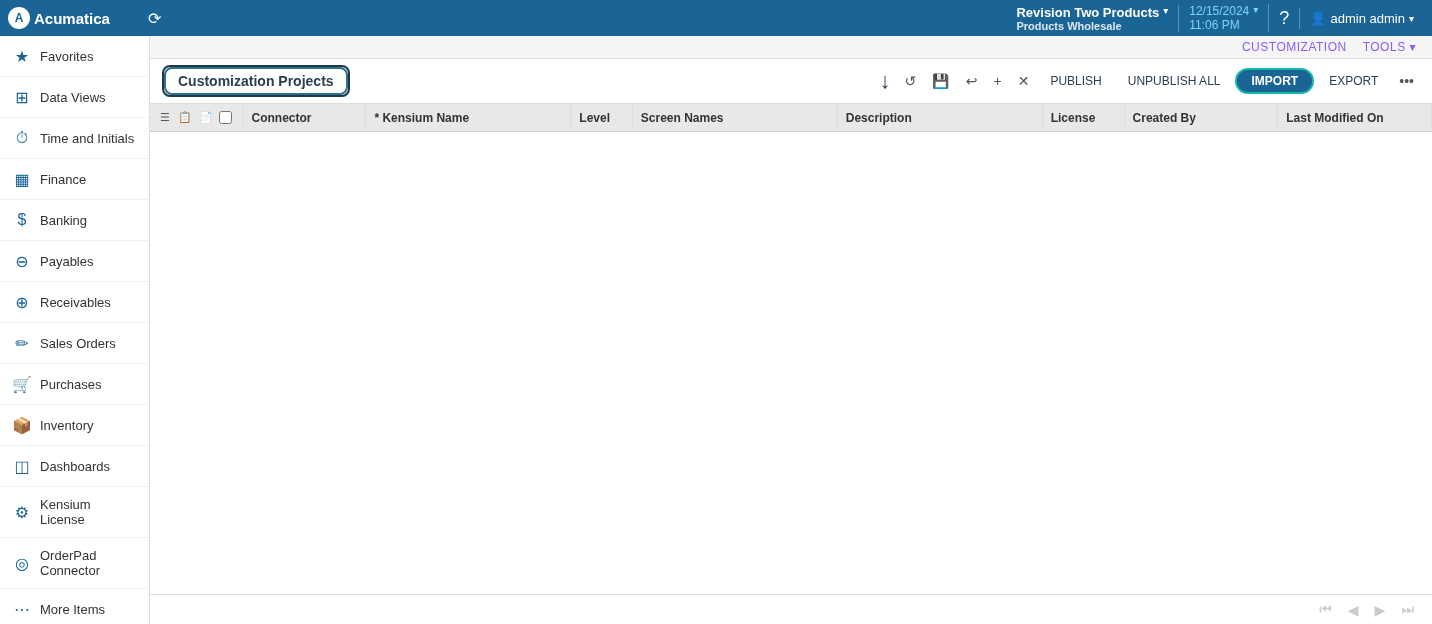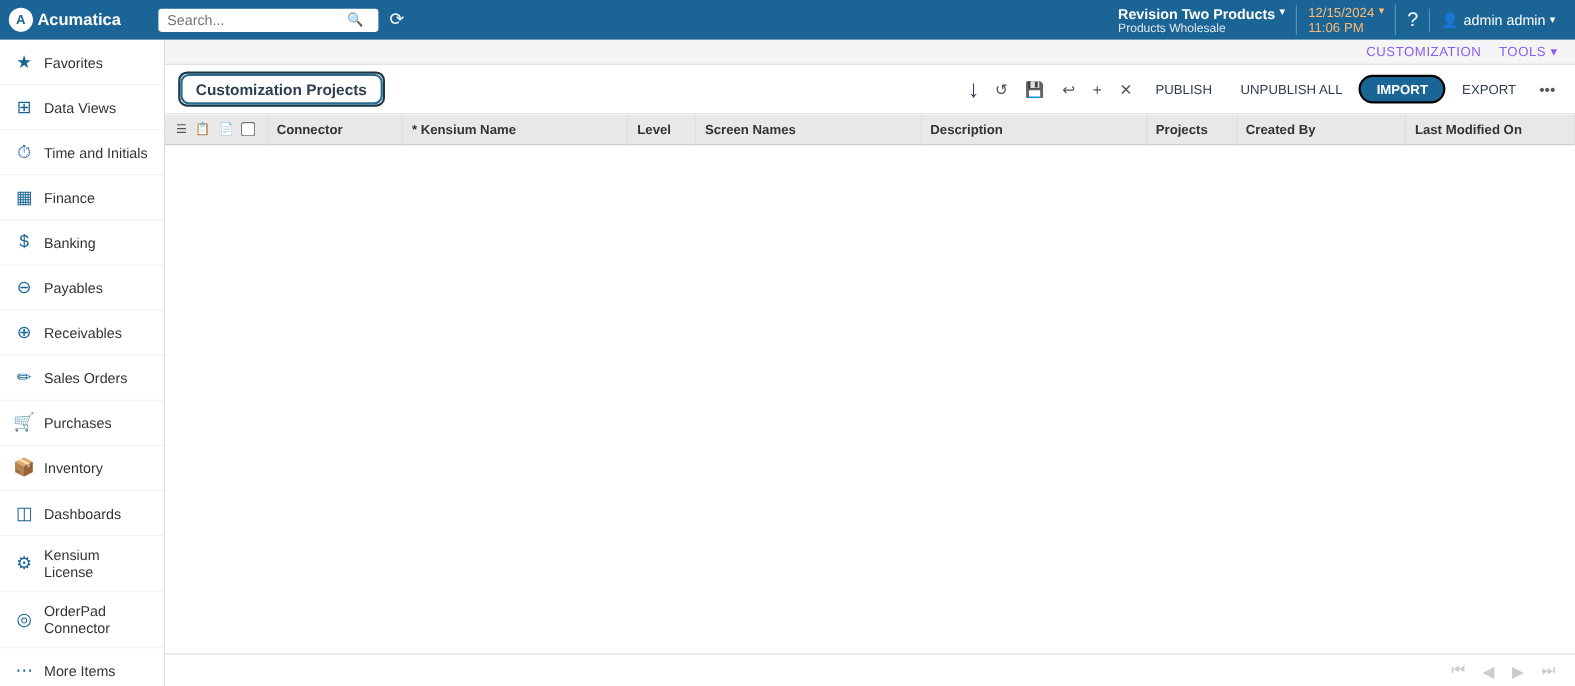--- a/index.html
+++ b/index.html
@@ -61,25 +61,25 @@
       display: flex;
       align-items: flex-start;
       color: white;
       font-size: 12px;
       padding: 0 10px;
       border-right: 1px solid rgba(255,255,255,0.3);
       cursor: pointer;
       gap: 4px;
     }
     .nav-company-area .company-name { font-weight: bold; font-size: 13px; }
-    .nav-company-area .company-sub { font-size: 11px; opacity: 0.85; }
+    .nav-company-area .company-sub { font-size: 11px; opacity: 0.85; font-weight: bold; }
     .nav-datetime-area {
       display: flex;
       align-items: flex-start;
-      color: #fdba74;
+      color: #7dd3fc;
       font-size: 12px;
       padding: 0 10px;
       border-right: 1px solid rgba(255,255,255,0.3);
       cursor: pointer;
       gap: 4px;
     }
     .nav-help-btn {
       color: white; background: none; border: none; cursor: pointer; font-size: 18px; padding: 0 10px;
       border-right: 1px solid rgba(255,255,255,0.3);
     }
@@ -273,24 +273,20 @@
   </style>
 </head>
 <body>
 
 <div class="top-nav">
   <div class="logo-area">
     <div class="logo-icon">A</div>
     <span>Acumatica</span>
   </div>
 
-  <div class="search-bar">
-    <input type="text" placeholder="Search..." style="">
-    <span class="search-icon">🔍</span>
-  </div>
 
   <button class="history-btn">⟳</button>
 
   <div class="nav-spacer"></div>
 
   <div class="nav-right">
     <div class="nav-company-area">
       <div>
         <div class="company-name">Revision Two Products</div>
         <div class="company-sub">Products Wholesale</div>
@@ -402,21 +398,21 @@
       <button class="tb-btn-icon">✕</button>
 
       <button class="tb-btn">
         <span>PUBLISH</span>
       </button>
       <button class="tb-btn">
         <span>UNPUBLISH ALL</span>
       </button>
 
       <div style="position:relative; display:inline-block;">
-        <button class="tb-btn-primary highlight-box" style="border:2px solid #000000; border-radius:20px;">
+        <button class="tb-btn-primary highlight-box" style="border:2px solid #14b8a6; border-radius:20px;">
           <span>IMPORT</span>
         </button>
       </div>
 
       <button class="tb-btn">
         <span>EXPORT</span>
       </button>
       <button class="tb-btn-icon">•••</button>
     </div>
   </div>
@@ -442,21 +438,21 @@
           <th class="col-level">
             <span>Level</span>
           </th>
           <th class="col-screen-names">
             <span>Screen Names</span>
           </th>
           <th class="col-description">
             <span>Description</span>
           </th>
           <th class="col-initials">
-            <span>Projects</span>
+            <span>License</span>
           </th>
           <th class="col-created-by">
             <span>Created By</span>
           </th>
           <th class="col-last-modified">
             <span>Last Modified On</span>
           </th>
         </tr>
       </thead>
       <tbody>

